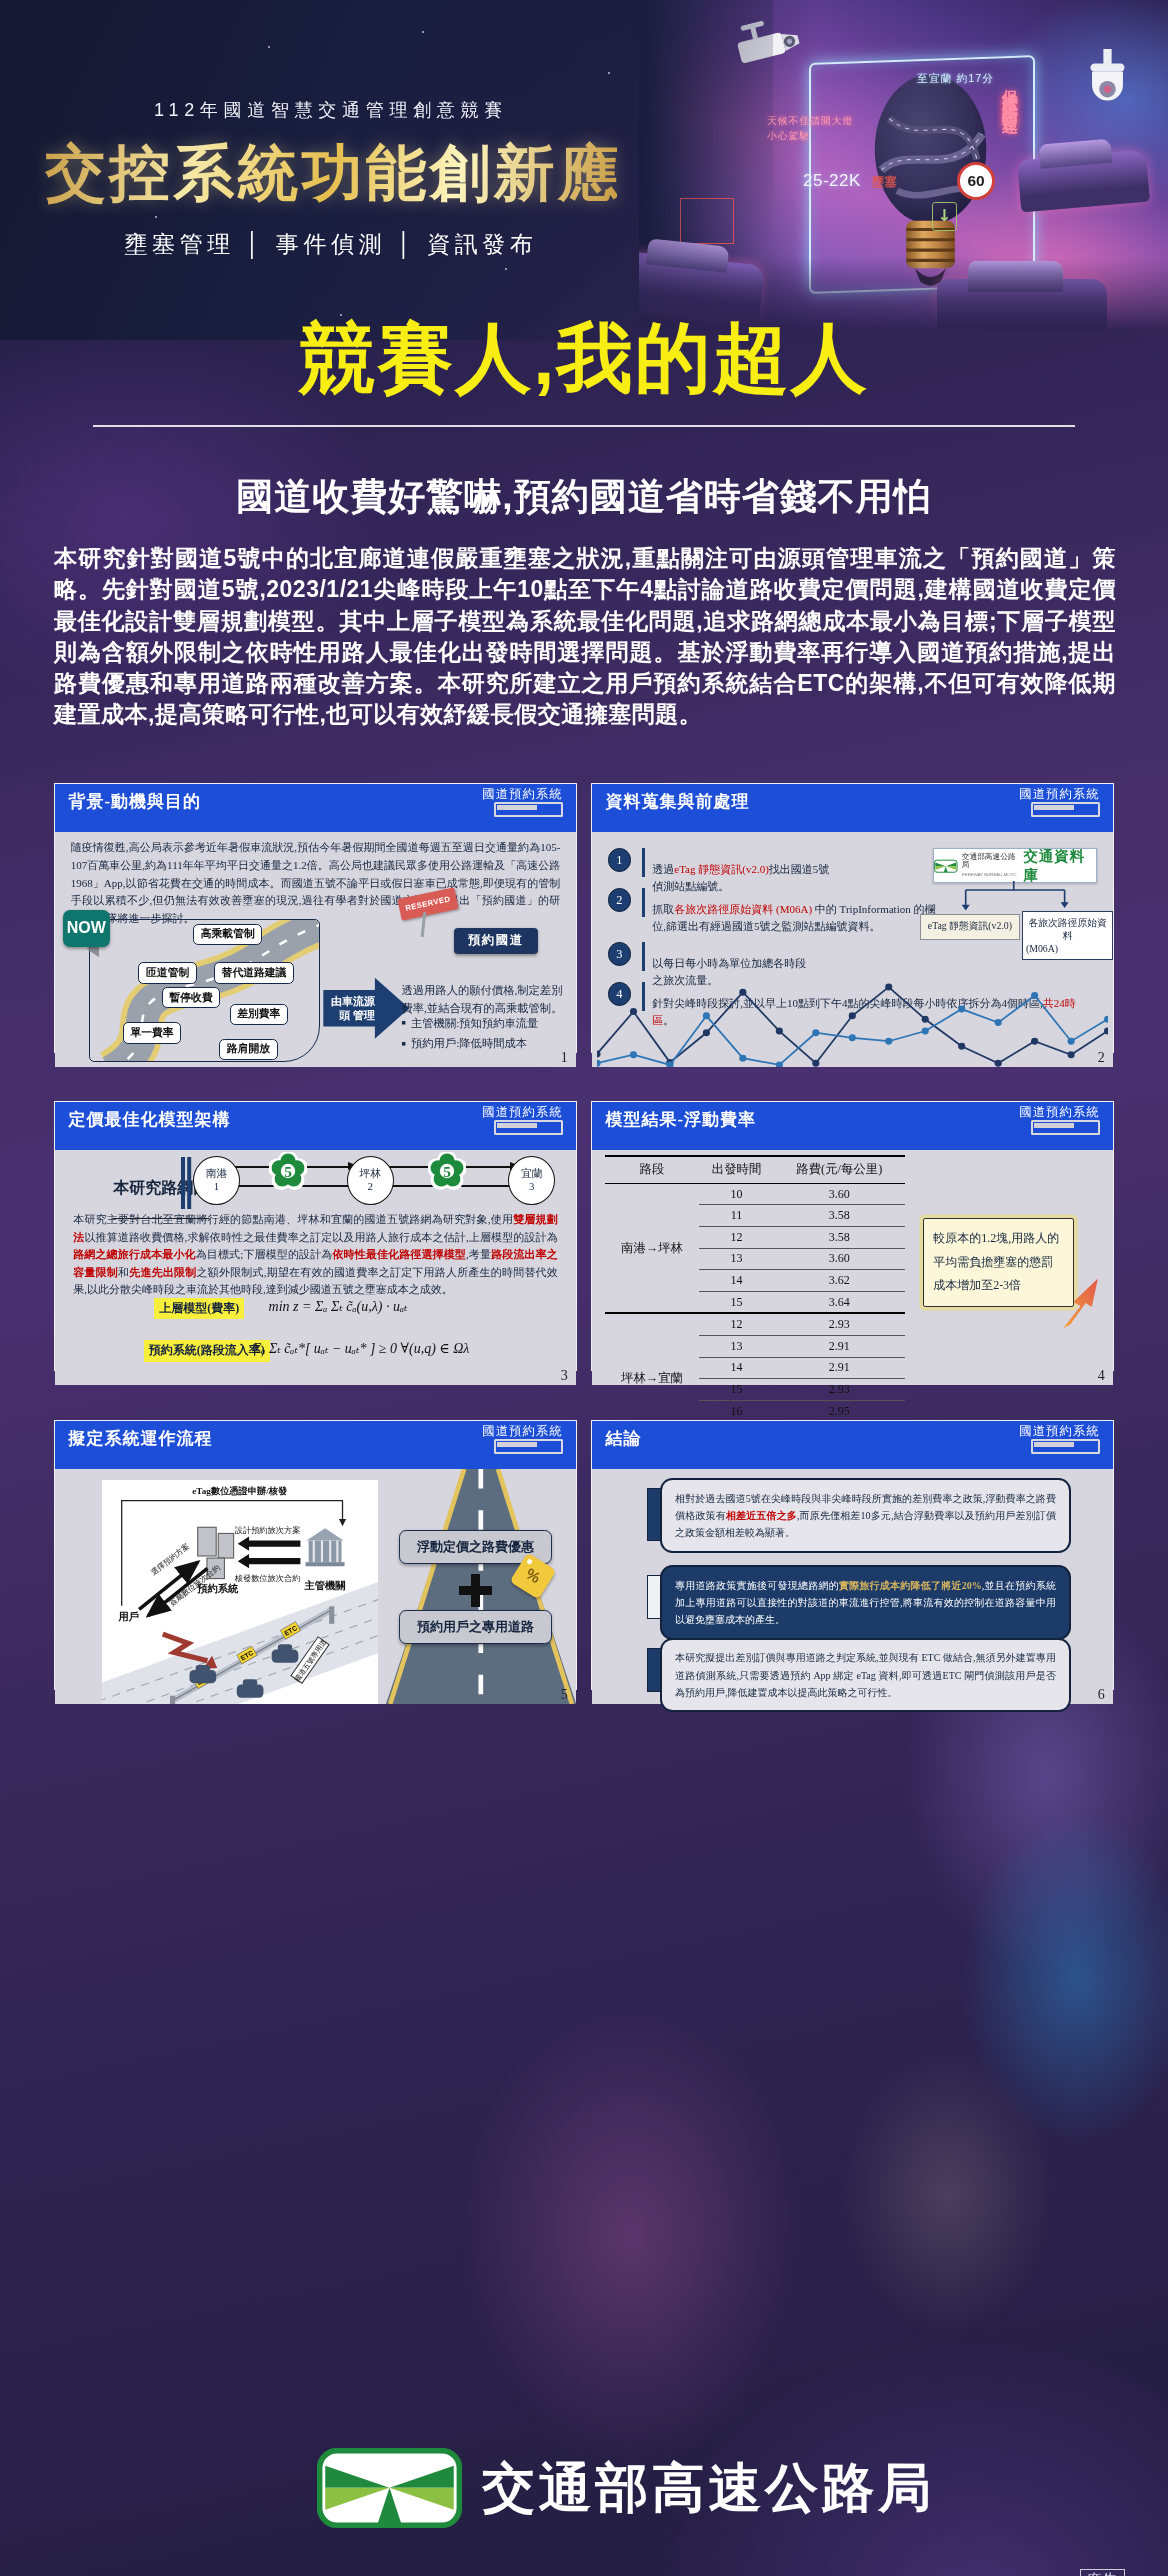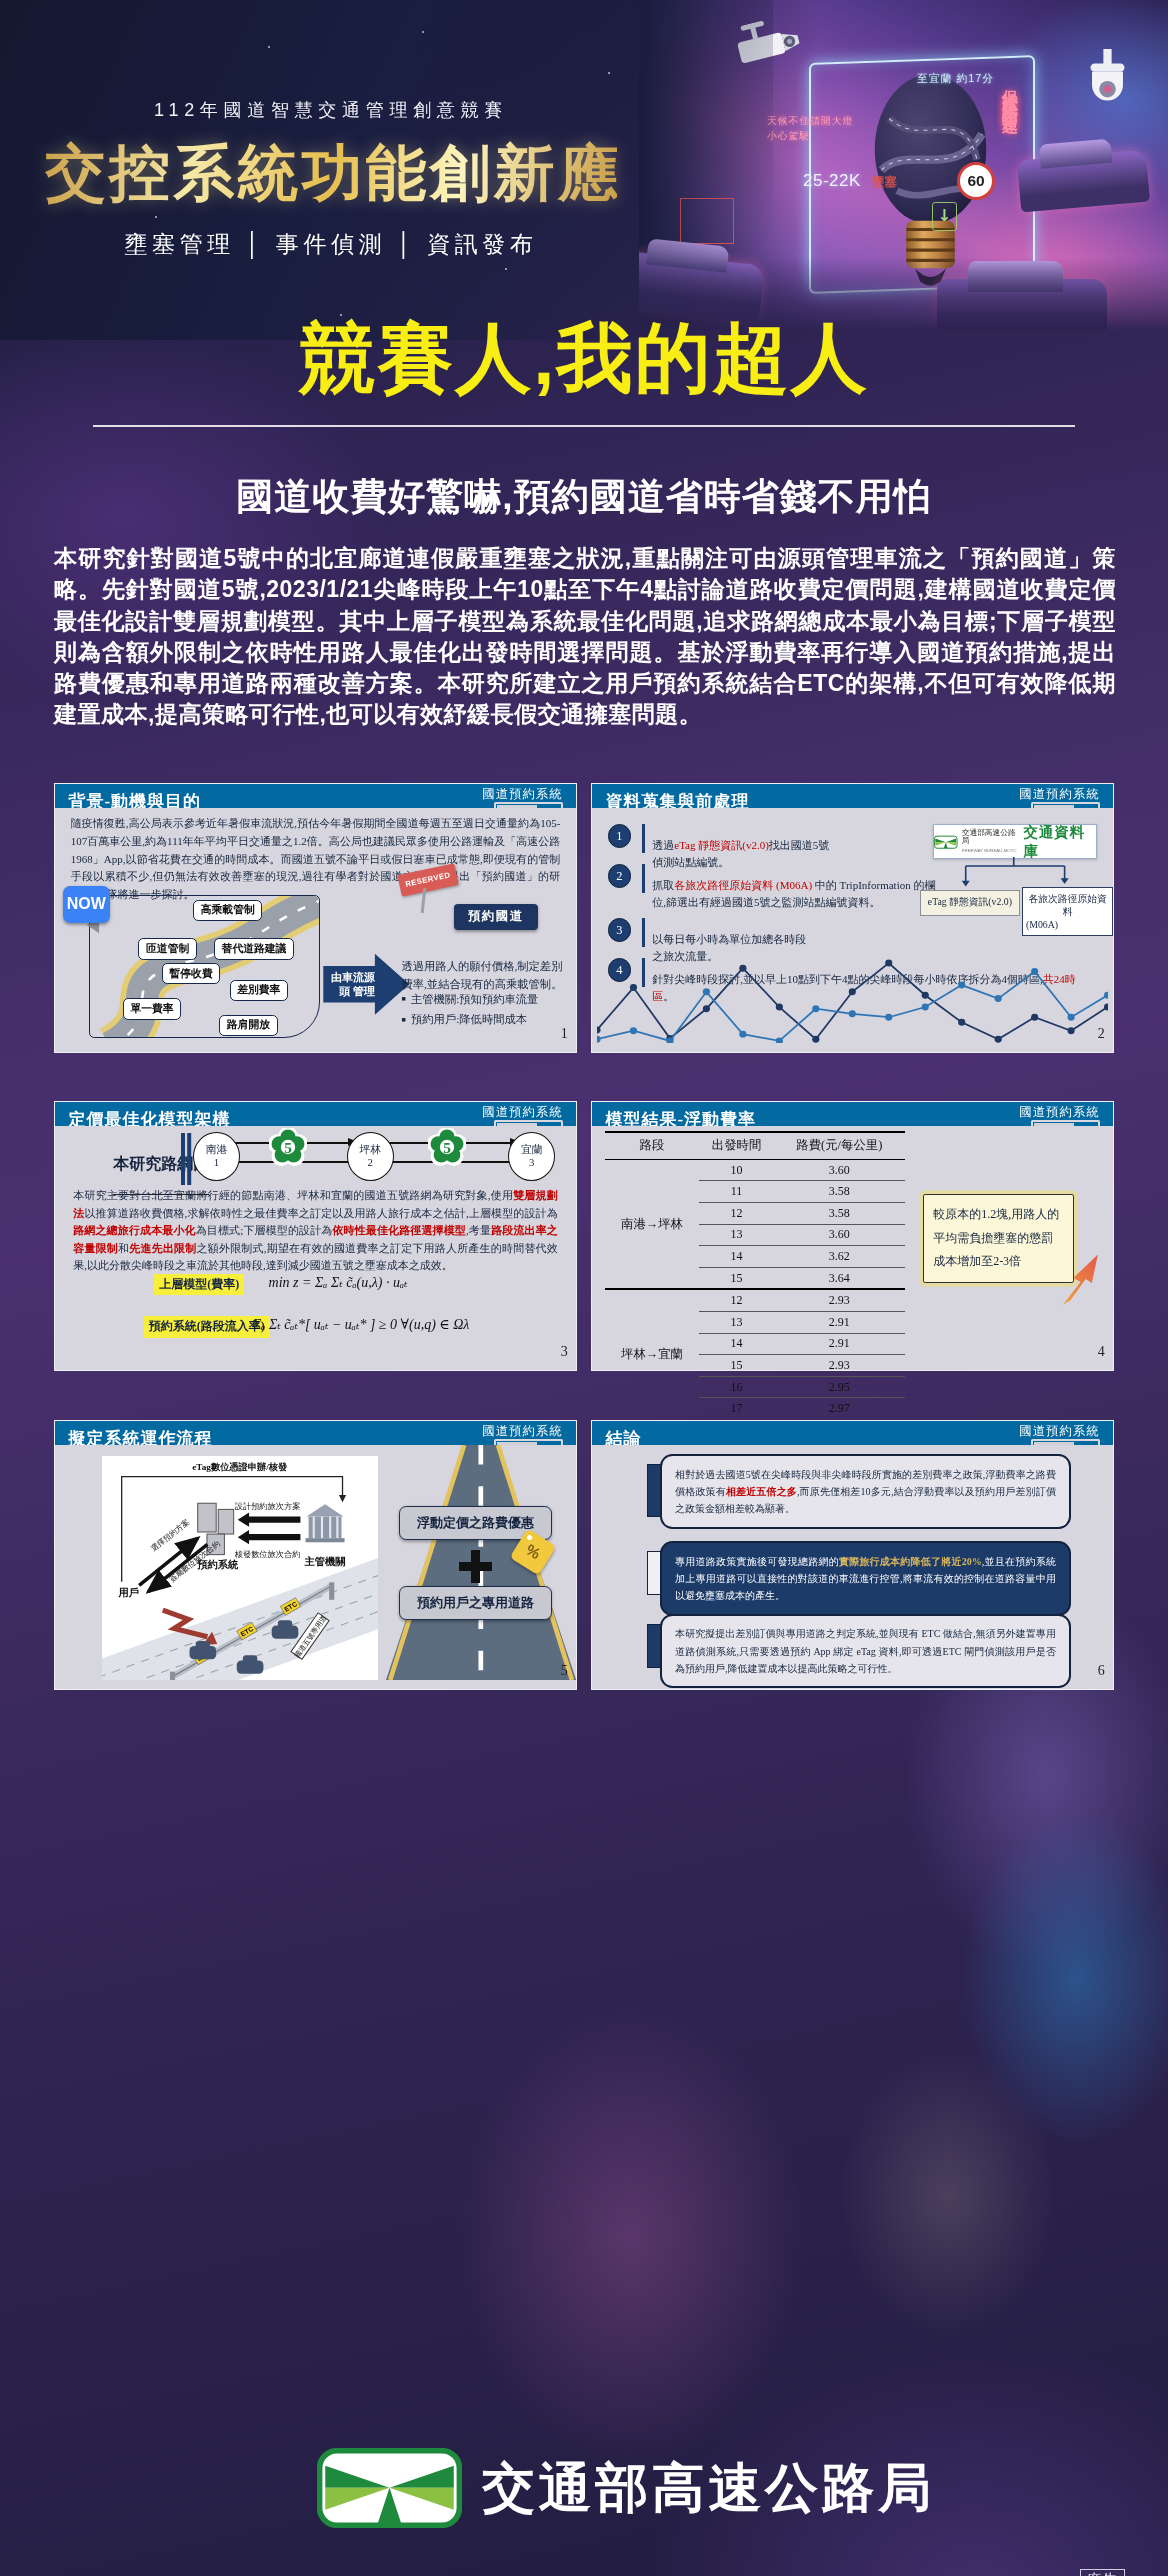--- a/index.html
+++ b/index.html
@@ -58,33 +58,33 @@
   .main-title{position:absolute;left:0;top:308px;width:1168px;text-align:center;color:#f8ee14;
       font-size:76px;font-weight:900;letter-spacing:2.1px;font-family:"Liberation Sans","DejaVu Sans",sans-serif;}
   .divider{position:absolute;left:93px;top:425px;width:982px;height:1.5px;background:rgba(255,255,255,.85);}
   .sec-heading{position:absolute;left:0;top:472px;width:1168px;text-align:center;color:#fff;font-size:37px;font-weight:bold;letter-spacing:1px;}
   .abstract{position:absolute;left:54px;top:543px;width:1062px;color:#fff;font-size:23px;font-weight:bold;
       line-height:1.36;text-align:justify;letter-spacing:0.5px;}
   
   .slide{position:absolute;width:523px;height:270px;border:1.5px solid #eef0f4;box-sizing:border-box;background:#d7d6de;}
   .s1{left:54px;top:783px}.s2{left:591px;top:783px}.s3{left:54px;top:1101px}
   .s4{left:591px;top:1101px}.s5{left:54px;top:1420px}.s6{left:591px;top:1420px}
-  .s-head{position:relative;height:24px;background:#0369a1;}
+  .s-head{position:relative;height:48px;background:#1d4ed8;}
   .s-title{position:absolute;left:13.4px;top:5.7px;color:#fff;font:bold 17px "Liberation Serif","DejaVu Serif",serif;letter-spacing:1px;}
   .s-sys{position:absolute;right:13.4px;top:2.1px;color:#fff;font:12.4px "Liberation Serif","DejaVu Serif",serif;letter-spacing:1px;}
   .s-prog{position:absolute;right:13.4px;top:17.5px;width:65px;height:11.3px;border:2.1px solid #d8d8de;border-radius:1.5px;}
   .s-prog i{display:block;width:62%;height:5.2px;margin:1.5px 0 0 1.5px;background:#d2d2d8;}
   .s-body{position:relative;height:235px;background:#d7d6de;font-family:"Liberation Serif","DejaVu Serif",serif;color:#16253f;}
   .pg{position:absolute;right:8.2px;bottom:1px;font-size:14px;color:#222;}
   .seg-red{color:#c00000;font-weight:bold;}
   .seg-gold{color:#d9b65c;font-weight:bold;}
   
   .s1-par{position:absolute;left:3%;top:3%;width:94%;font-size:11px;line-height:1.62;text-align:justify;}
   .road-panel{position:absolute;left:6.5%;top:37%;width:44%;height:60%;border:1.5px solid #15284b;border-radius:5.2px 5.2px 36px 5.2px;overflow:hidden;}
-  .now-badge{position:absolute;left:1.5%;top:33%;width:47px;height:37px;background:#3b82f6;border-radius:7.2px;
+  .now-badge{position:absolute;left:1.5%;top:33%;width:47px;height:37px;background:#0f766e;border-radius:7.2px;
       color:#fff;font:bold 16px "Liberation Sans",sans-serif;display:flex;align-items:center;justify-content:center;box-shadow:0 1.5px 3.1px rgba(0,0,0,.35);z-index:3;}
   .now-ptr{position:absolute;left:6.5%;top:48%;width:0;height:0;border-left:7.2px solid transparent;border-right:7.2px solid transparent;border-top:13.4px solid #8d9096;transform:rotate(-28deg);z-index:2;}
   .road-pill{position:absolute;background:#fff;border:1.5px solid #15284b;border-radius:5.2px;padding:2.6px 6.7px;
       font-size:10.8px;font-weight:bold;color:#111;white-space:nowrap;z-index:2;}
   .rp1{left:26.5%;top:39%}.rp2{left:16%;top:55.5%}.rp3{left:30.5%;top:55.5%}.rp4{left:20.5%;top:66%}
   .rp5{left:33.5%;top:73%}.rp6{left:13%;top:81%}.rp7{left:31.5%;top:88%}
   .flow-arrow{position:absolute;left:51.5%;top:62%;width:16.5%;height:26%;background:#1d3e70;
       clip-path:polygon(0 20%,60% 20%,60% 0,100% 50%,60% 100%,60% 80%,0 80%);}
   .flow-arrow span{position:absolute;left:0;top:0;width:60%;height:100%;display:flex;align-items:center;justify-content:center;
       color:#fff;font-size:11px;font-weight:bold;text-align:right;line-height:1.3;}

